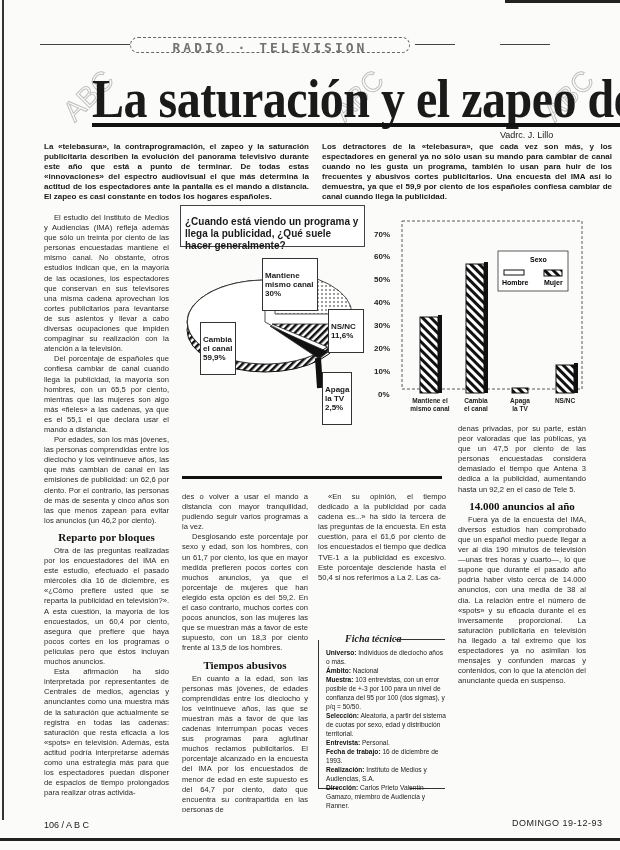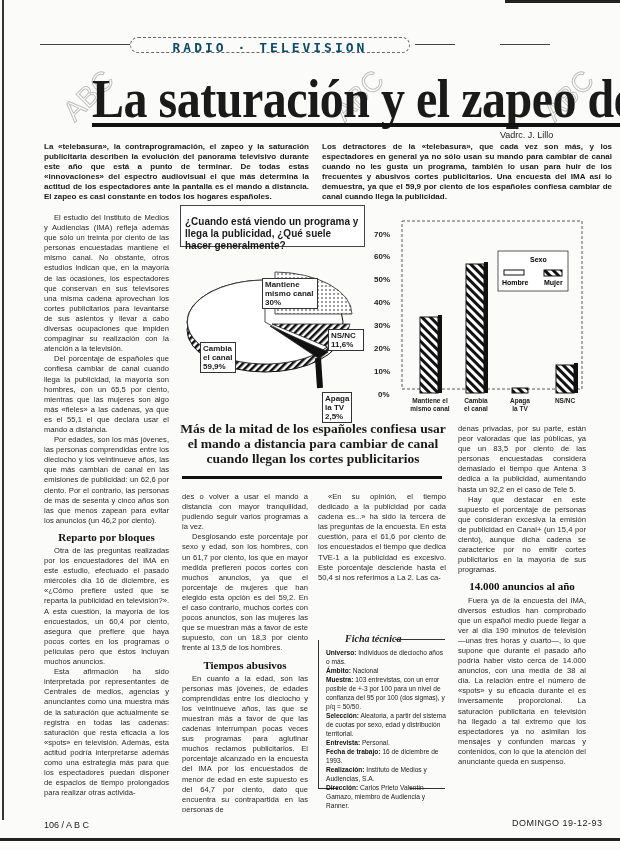--- a/index.html
+++ b/index.html
@@ -9,21 +9,21 @@
   .left-rule { position: absolute; left: 2px; top: 0; width: 2px; height: 820px; background: #333; }
   .bottom-rule { position: absolute; left: 0; top: 838px; width: 620px; height: 3px; background: #222; }
   .top-rule { position: absolute; left: 505px; top: 0; width: 115px; height: 3px; background: #222; }
 
   
   .banner-wrap { position: absolute; left: 40px; top: 37px; width: 560px; height: 16px; }
   .banner-line-l { position: absolute; left: 0; top: 7px; width: 90px; height: 1px; background: #444; }
   .banner-line-r { position: absolute; left: 375px; top: 7px; width: 40px; height: 1px; background: #444; }
   .banner-line-r2 { position: absolute; left: 460px; top: 7px; width: 50px; height: 1px; background: #444; }
   .banner-box { position: absolute; left: 90px; top: 0; width: 280px; height: 16px; border: 1px dashed #666; border-radius: 8px; text-align: center; }
-  .banner-text { font-family: "DejaVu Sans Mono", monospace; font-size: 13px; letter-spacing: 3px; color: #0c4a6e; line-height: 14px; font-weight: bold; }
+  .banner-text { font-family: "DejaVu Sans Mono", monospace; font-size: 13px; letter-spacing: 3px; color: #737373; line-height: 14px; font-weight: bold; }
 
   
   .headline { position: absolute; left: 92px; top: 70px; width: 540px; font-family: "Liberation Serif", serif; font-weight: bold; font-size: 48px; line-height: 50px; letter-spacing: -0.5px; white-space: nowrap; transform: scaleY(1.15); transform-origin: left top; }
   .headline-rule { position: absolute; left: 92px; top: 123px; width: 528px; height: 4px; background: #111; }
   .byline { position: absolute; left: 500px; top: 130px; font-size: 9px; }
 
   
   .lead { position: absolute; font-size: 8px; line-height: 10px; text-align: justify; font-weight: bold; }
   .lead-l { left: 44px; top: 142px; width: 265px; }
   .lead-r { left: 322px; top: 142px; width: 290px; }
@@ -38,21 +38,21 @@
   .col-4 { left: 458px; top: 424px; width: 128px; height: 390px; overflow: hidden; }
 
   
   .subhead { position: absolute; left: 178px; top: 421px; width: 270px; font-family: "Liberation Serif", serif; font-weight: bold; font-size: 13.5px; line-height: 15px; text-align: center; }
   .subhead-rule { position: absolute; left: 182px; top: 476px; width: 260px; height: 3px; background: #111; }
 
   
   .chart-q { position: absolute; left: 180px; top: 205px; width: 185px; height: 42px; border: 1px solid #444; background: #fff; padding: 10px 4px; font-weight: bold; font-size: 10px; line-height: 12px; }
   .pie-svg { position: absolute; left: 180px; top: 248px; }
   .bar-svg { position: absolute; left: 360px; top: 215px; }
-  .pie-label { position: absolute; background: #fff; border: 1px solid #333; font-size: 8px; font-weight: bold; line-height: 9px; padding: 1px 2px; margin-top: 20px; }
+  .pie-label { position: absolute; background: #fff; border: 1px solid #333; font-size: 8px; font-weight: bold; line-height: 9px; padding: 12px 2px; }
 
   
   .ficha-title { position: absolute; left: 345px; top: 633px; font-family: "Liberation Serif", serif; font-weight: bold; font-size: 10px; font-style: italic; }
   .ficha-rule { position: absolute; left: 395px; top: 639px; width: 50px; height: 1px; background: #333; }
   .ficha-box-l { position: absolute; left: 318px; top: 640px; width: 1px; height: 148px; background: #333; }
   .ficha-box-b { position: absolute; left: 318px; top: 788px; width: 20px; height: 1px; background: #333; }
   .ficha-box-b2 { position: absolute; left: 410px; top: 788px; width: 35px; height: 1px; background: #333; }
   .ficha { position: absolute; left: 326px; top: 648px; width: 122px; font-size: 6.6px; line-height: 9px; color: #222; }
   .ficha b { color: #111; }
 
@@ -157,21 +157,20 @@
       <text x="70" y="188">Mantiene el</text>
         <text x="70" y="196">mismo canal</text>
       <text x="116" y="188">Cambia</text>
         <text x="116" y="196">el canal</text>
       <text x="160" y="188">Apaga</text>
         <text x="160" y="196">la TV</text>
       <text x="205" y="188">NS/NC</text>
     </g>
   </svg>
 
-  <div class="subhead">Más de la mitad de los españoles confiesa usar el mando a distancia para cambiar de canal cuando llegan los cortes publicitarios</div>
   <div class="subhead-rule"></div>
 
   <div class="col col-1">
     <p>El estudio del Instituto de Medios y Audiencias (IMA) refleja además que sólo un treinta por ciento de las personas encuestadas mantiene el mismo canal. No obstante, otros estudios indican que, en la mayoría de las ocasiones, los espectadores que conservan en sus televisores una misma cadena aprovechan los cortes publicitarios para levantarse de sus asientos y llevar a cabo diversas ocupaciones que impiden compaginar su realización con la atención a la televisión.</p>
     <p>Del porcentaje de españoles que confiesa cambiar de canal cuando llega la publicidad, la mayoría son hombres, con un 65,5 por ciento, mientras que las mujeres son algo más «fieles» a las cadenas, ya que es el 55,1 el que declara usar el mando a distancia.</p>
     <p>Por edades, son los más jóvenes, las personas comprendidas entre los dieciocho y los veintinueve años, las que más cambian de canal en las emisiones de publicidad: un 62,6 por ciento. Por el contrario, las personas de más de sesenta y cinco años son las que menos zapean para evitar los anuncios (un 46,2 por ciento).</p>
     <h3>Reparto por bloques</h3>
     <p>Otra de las preguntas realizadas por los encuestadores del IMA en este estudio, efectuado el pasado miércoles día 16 de diciembre, es «¿Cómo prefiere usted que se reparta la publicidad en televisión?». A esta cuestión, la mayoría de los encuestados, un 60,4 por ciento, asegura que prefiere que haya pocos cortes en los programas o películas pero que éstos incluyan muchos anuncios.</p>
     <p>Esta afirmación ha sido interpretada por representantes de Centrales de medios, agencias y anunciantes como una muestra más de la saturación que actualmente se registra en todas las cadenas: saturación que resta eficacia a los «spots» en televisión. Además, esta actitud podría interpretarse además como una estrategia más para que los espectadores puedan disponer de espacios de tiempo prolongados para realizar otras activida-</p>
   </div>
@@ -197,21 +196,20 @@
     <div><b>Ámbito:</b><span> Nacional</span></div>
     <div><b>Muestra:</b><span> 103 entrevistas, con un error posible de +-3 por 100 para un nivel de confianza del 95 por 100 (dos sigmas), y p/q = 50/50.</span></div>
     <div><b>Selección:</b><span> Aleatoria, a partir del sistema de cuotas por sexo, edad y distribución territorial.</span></div>
     <div><b>Entrevista:</b><span> Personal.</span></div>
     <div><b>Fecha de trabajo:</b><span> 16 de diciembre de 1993.</span></div>
     <div><b>Realización:</b><span> Instituto de Medios y Audiencias, S.A.</span></div>
     <div><b>Dirección:</b><span> Carlos Prieto Valentín-Gamazo, miembro de Audiencia y Ranner.</span></div>
   </div>
 
   <div class="col col-4">
-    <p style="text-indent:0">denas privadas, por su parte, están peor valoradas que las públicas, ya que un 83,5 por ciento de las personas encuestadas considera demasiado el tiempo que Antena 3 dedica a la publicidad, aumentando hasta un 92,2 en el caso de Tele 5.</p>
-    <p>Hay que destacar en este supuesto el porcentaje de personas que consideran excesiva la emisión de publicidad en Canal+ (un 15,4 por ciento), aunque dicha cadena se caracterice por no emitir cortes publicitarios en la mayoría de sus programas.</p>
+    <p style="text-indent:0">denas privadas, por su parte, están peor valoradas que las públicas, ya que un 47,5 por ciento de las personas encuestadas considera demasiado el tiempo que Antena 3 dedica a la publicidad, aumentando hasta un 92,2 en el caso de Tele 5.</p>
     <h3>14.000 anuncios al año</h3>
     <p>Fuera ya de la encuesta del IMA, diversos estudios han comprobado que un español medio puede llegar a ver al día 190 minutos de televisión —unas tres horas y cuarto—, lo que supone que durante el pasado año podría haber visto cerca de 14.000 anuncios, con una media de 38 al día. La relación entre el número de «spots» y su eficacia durante el es inversamente proporcional. La saturación publicitaria en televisión ha llegado a tal extremo que los espectadores ya no asimilan los mensajes y confunden marcas y contenidos, con lo que la atención del anunciante queda en suspenso.</p>
   </div>
 
   <div class="footer-l">106 / A B C</div>
   <div class="footer-r">DOMINGO 19-12-93</div>
 </div>
 
 </body></html>

